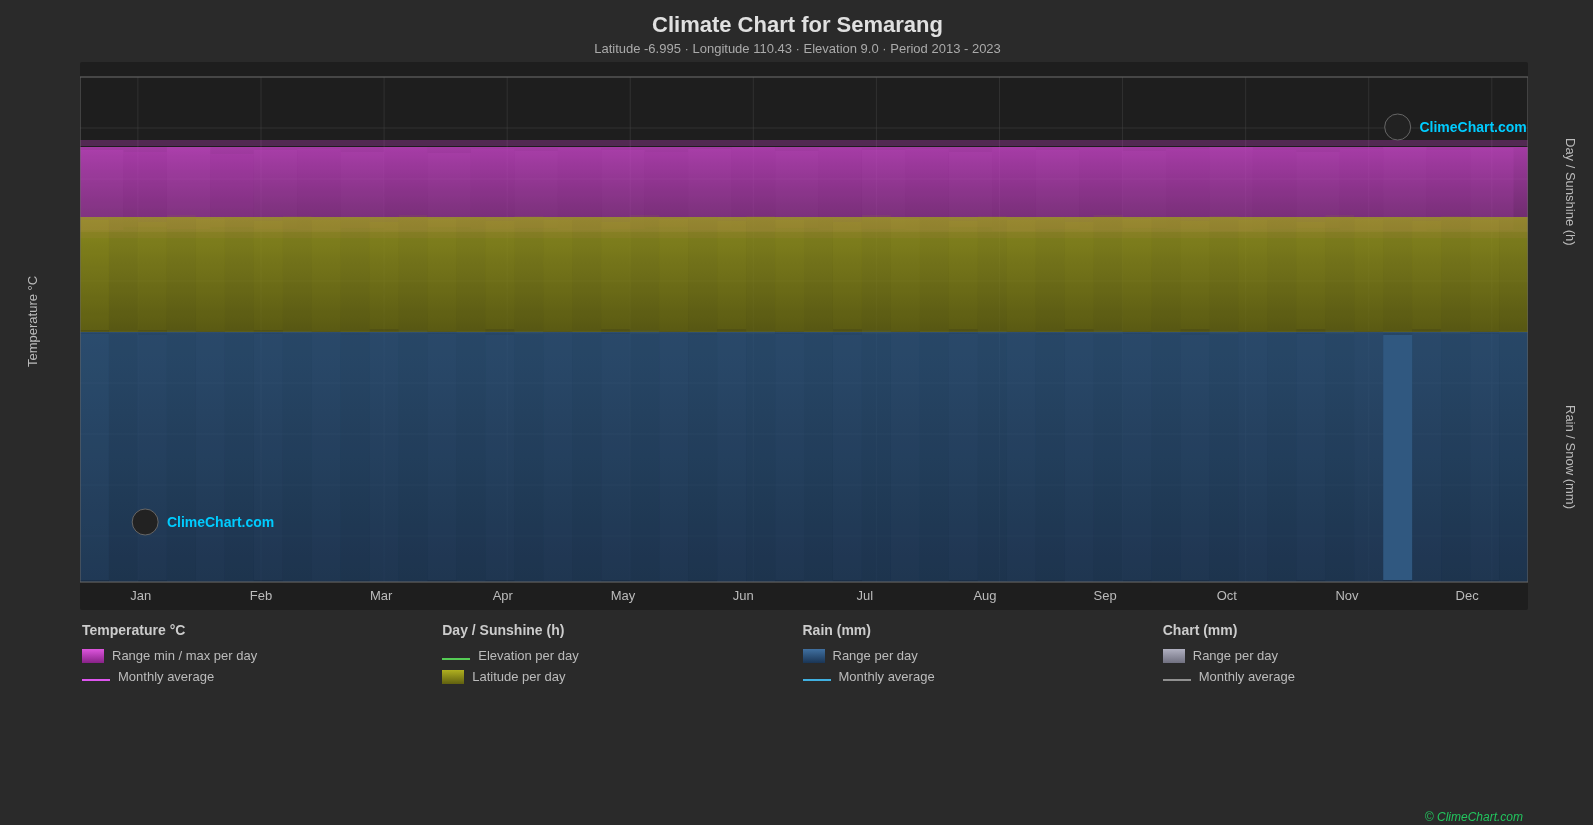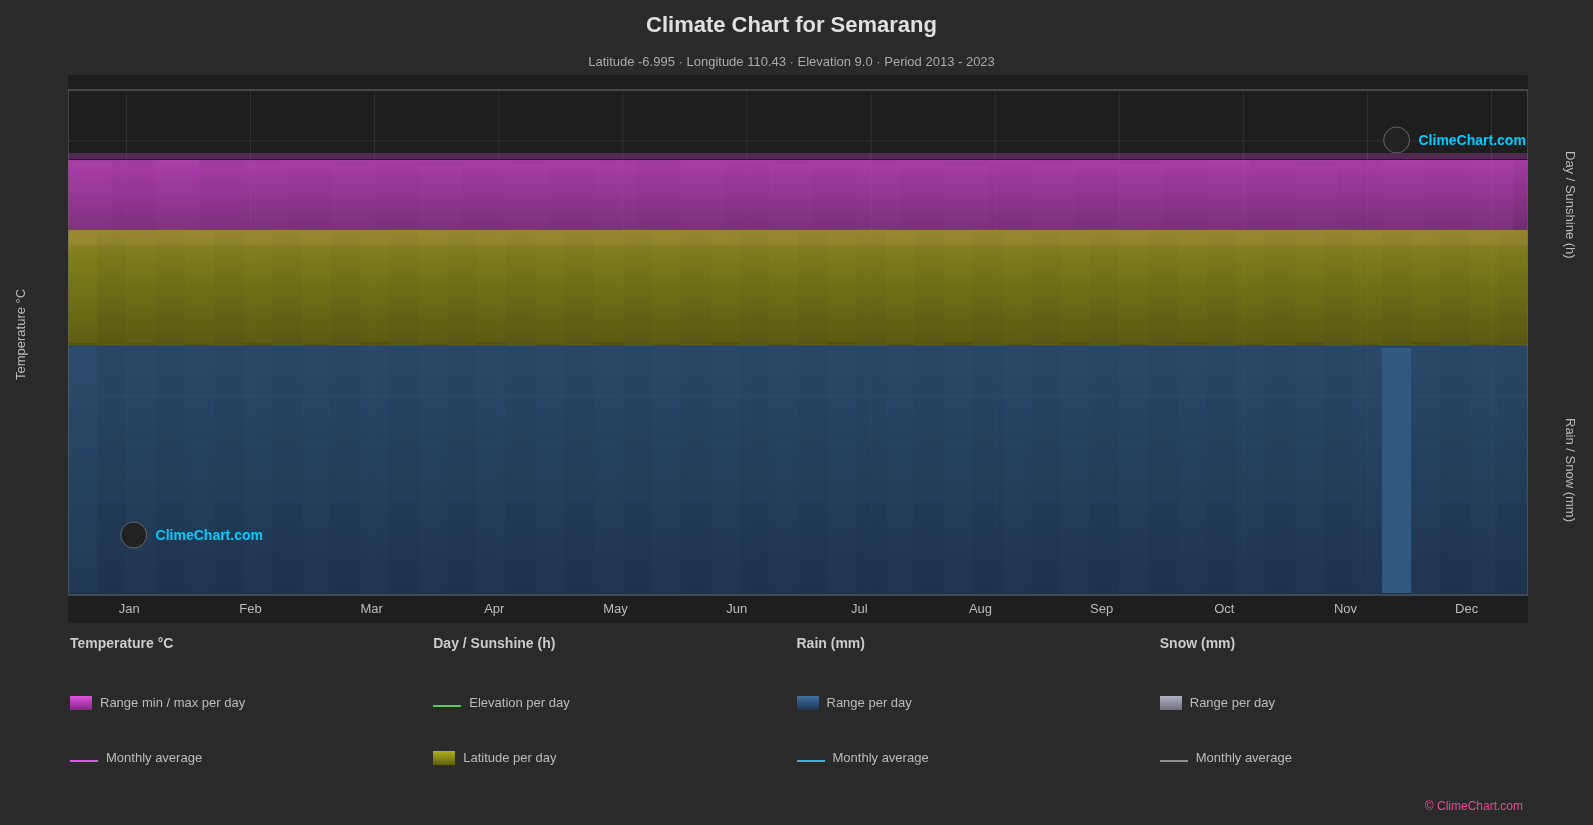--- a/index.html
+++ b/index.html
@@ -9,33 +9,34 @@
       color: #ccc;
       width: 1593px;
       height: 825px;
       overflow: hidden;
     }
     .chart-container {
       width: 1583px;
       height: 825px;
       position: relative;
       background: #2a2a2a;
+      padding-left: 12px;
     }
     .chart-title {
       text-align: center;
       color: #e0e0e0;
       font-size: 22px;
       font-weight: bold;
       padding-top: 12px;
     }
     .chart-subtitle {
       text-align: center;
       color: #aaa;
       font-size: 13px;
-      margin-top: 16px;
+      margin-top: 3px;
     }
     .legend-area {
       display: flex;
       flex-direction: row;
       padding: 12px 60px 0 70px;
       gap: 0;
     }
     .legend-col {
       flex: 1;
       display: flex;
@@ -47,40 +48,40 @@
       font-size: 14px;
       font-weight: bold;
       margin-bottom: 4px;
     }
     .legend-item {
       display: flex;
       align-items: center;
       gap: 8px;
       font-size: 13px;
       color: #bbb;
-      margin-top: 34px;
     }
     .legend-swatch {
       width: 22px;
       height: 14px;
       display: inline-block;
       flex-shrink: 0;
     }
     .legend-line {
       width: 28px;
       height: 3px;
       display: inline-block;
       flex-shrink: 0;
     }
     .logo-area {
       position: absolute;
-      bottom: 12px;
+      bottom: 1px;
       right: 60px;
       font-size: 12px;
-      color: #ec4899;
+      color: #22c55e;
+      font-style: italic;
     }
   </style>
 </head>
 <body>
 
 <div class="chart-container">
   <div class="chart-title">Climate Chart for Semarang</div>
   <div class="chart-subtitle">Latitude -6.995 · Longitude 110.43 · Elevation 9.0 · Period 2013 - 2023</div>
 
   <div style="position:relative; margin: 6px 55px 0 68px; height: 548px;">
@@ -369,21 +370,21 @@
         <span class="legend-swatch" style="background: linear-gradient(to bottom, #4070a0, #1a3555);"></span>
         <span>Range per day</span>
       </div>
       <div class="legend-item">
         <span class="legend-line" style="background: #40b0e0; height:2px; margin-top:6px;"></span>
         <span>Monthly average</span>
       </div>
     </div>
 
     <div class="legend-col">
-      <div class="legend-col-title">Snow (mm)</div>
+      <div class="legend-col-title">Chart (mm)</div>
       <div class="legend-item">
         <span class="legend-swatch" style="background: linear-gradient(to bottom, #b0b0c0, #707080);"></span>
         <span>Range per day</span>
       </div>
       <div class="legend-item">
         <span class="legend-line" style="background: #909090; height:2px; margin-top:6px;"></span>
         <span>Monthly average</span>
       </div>
     </div>
   </div>

